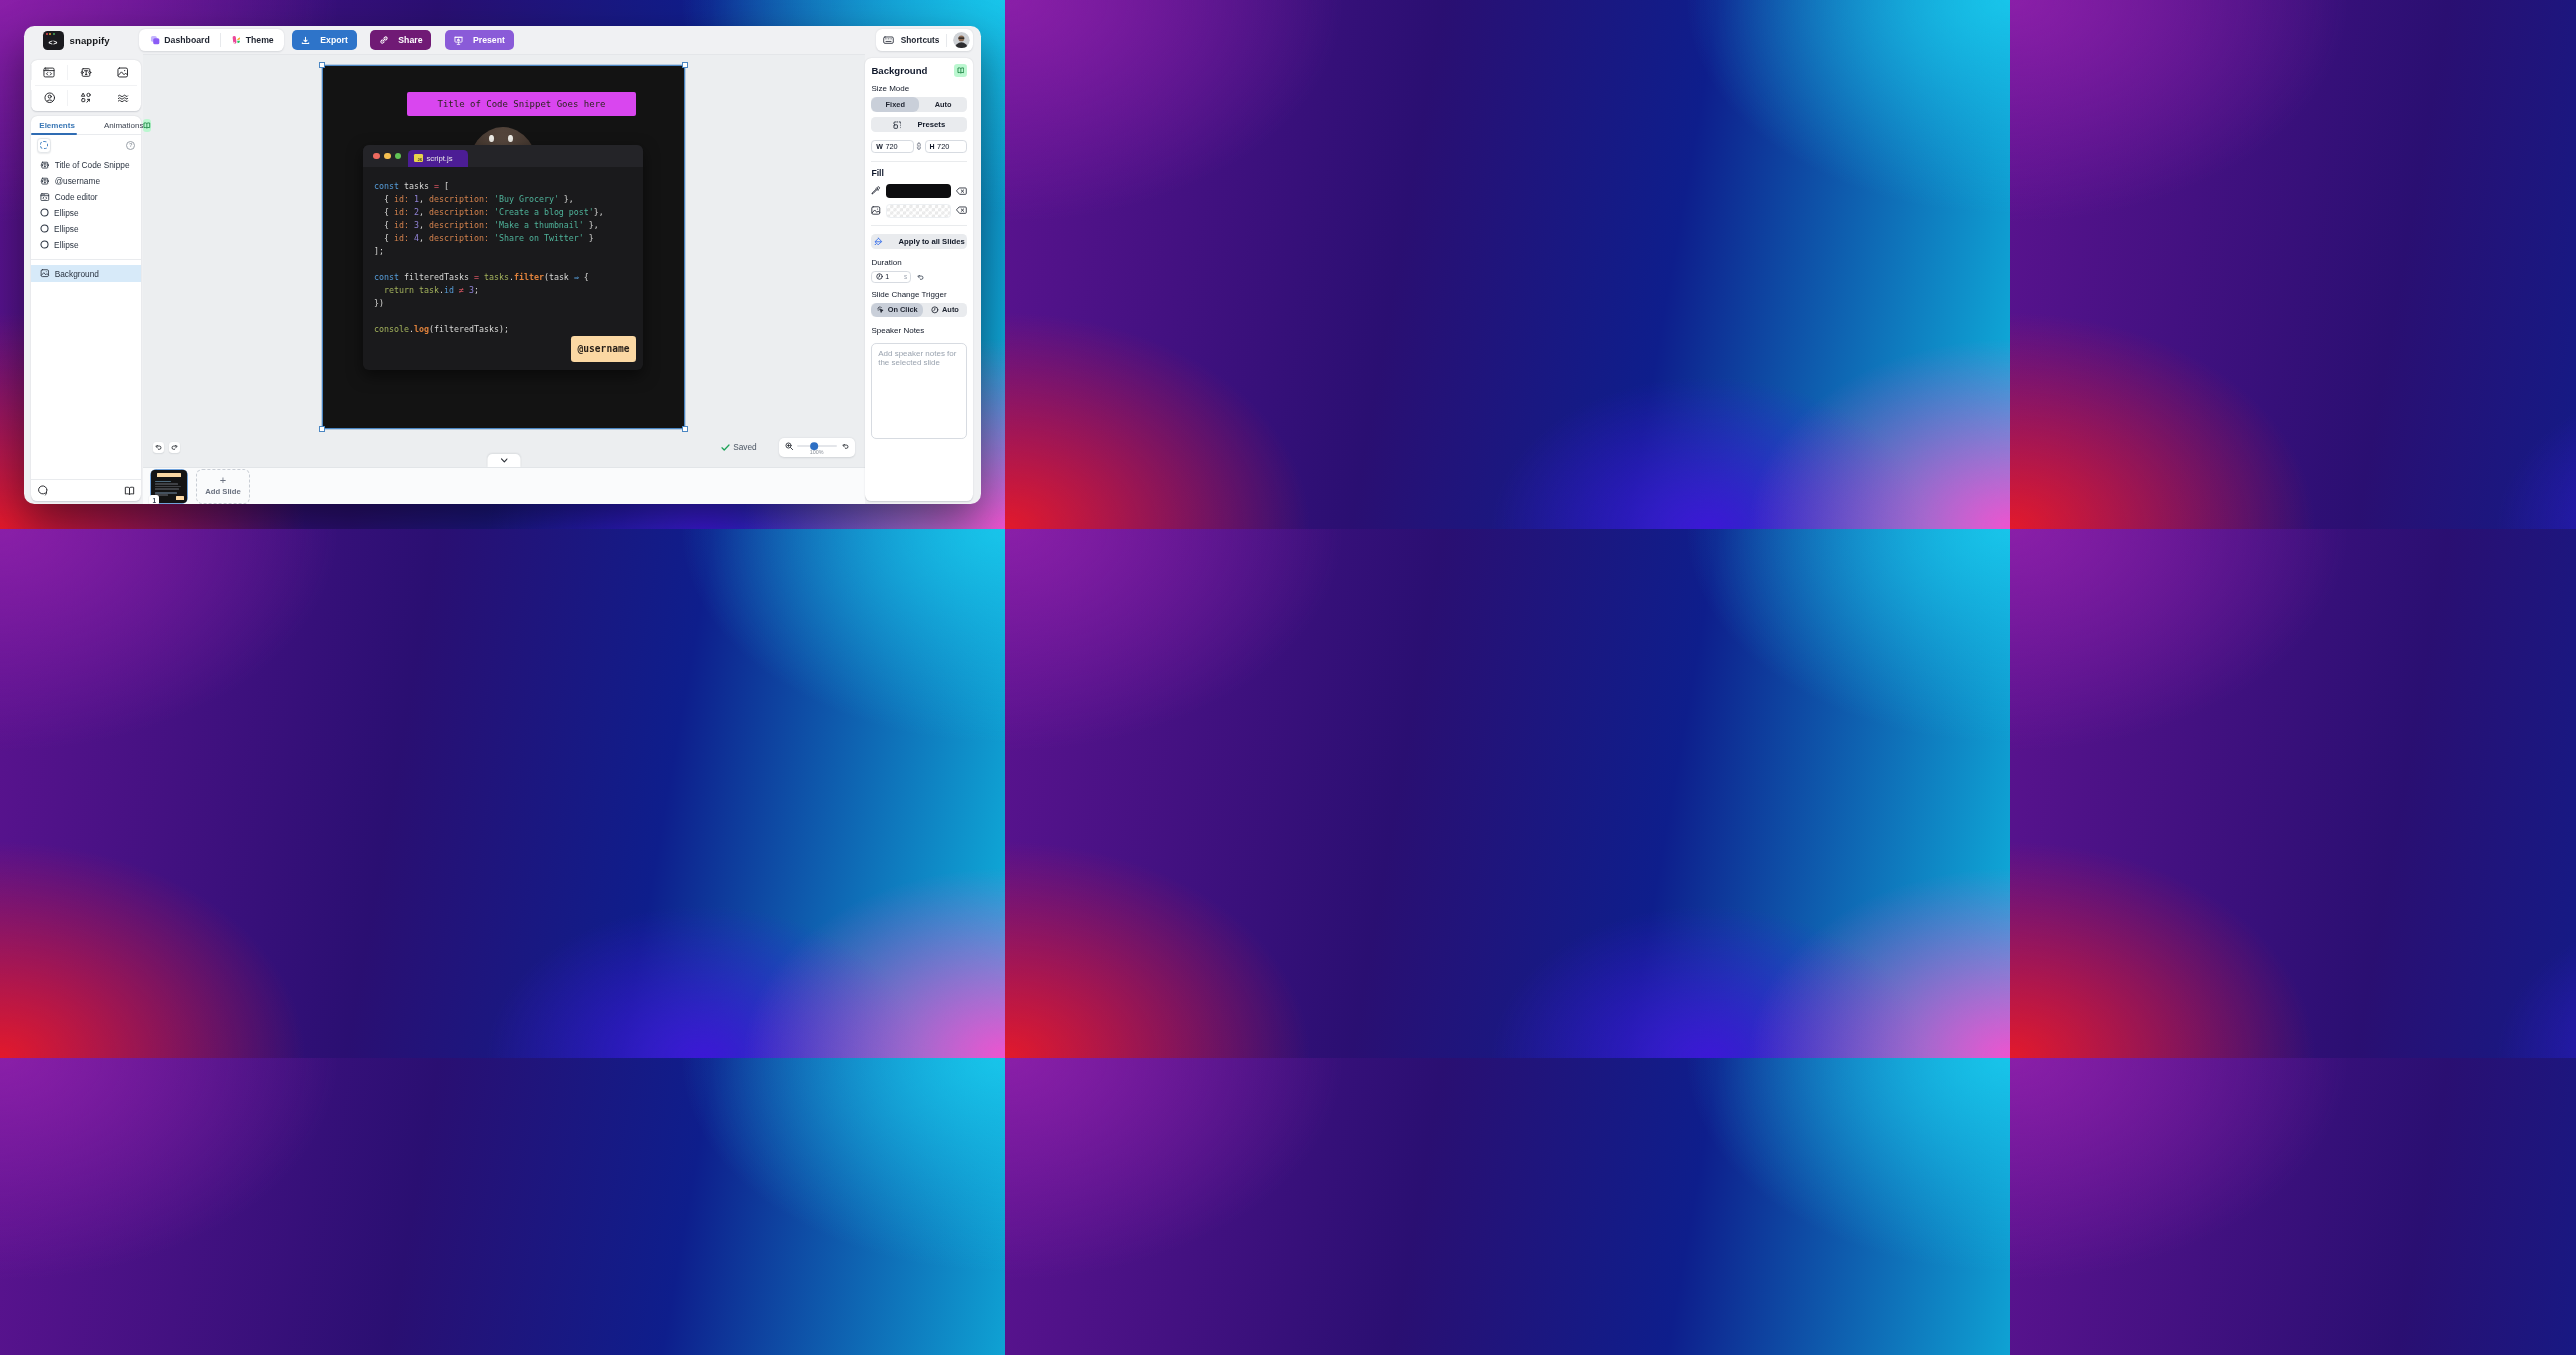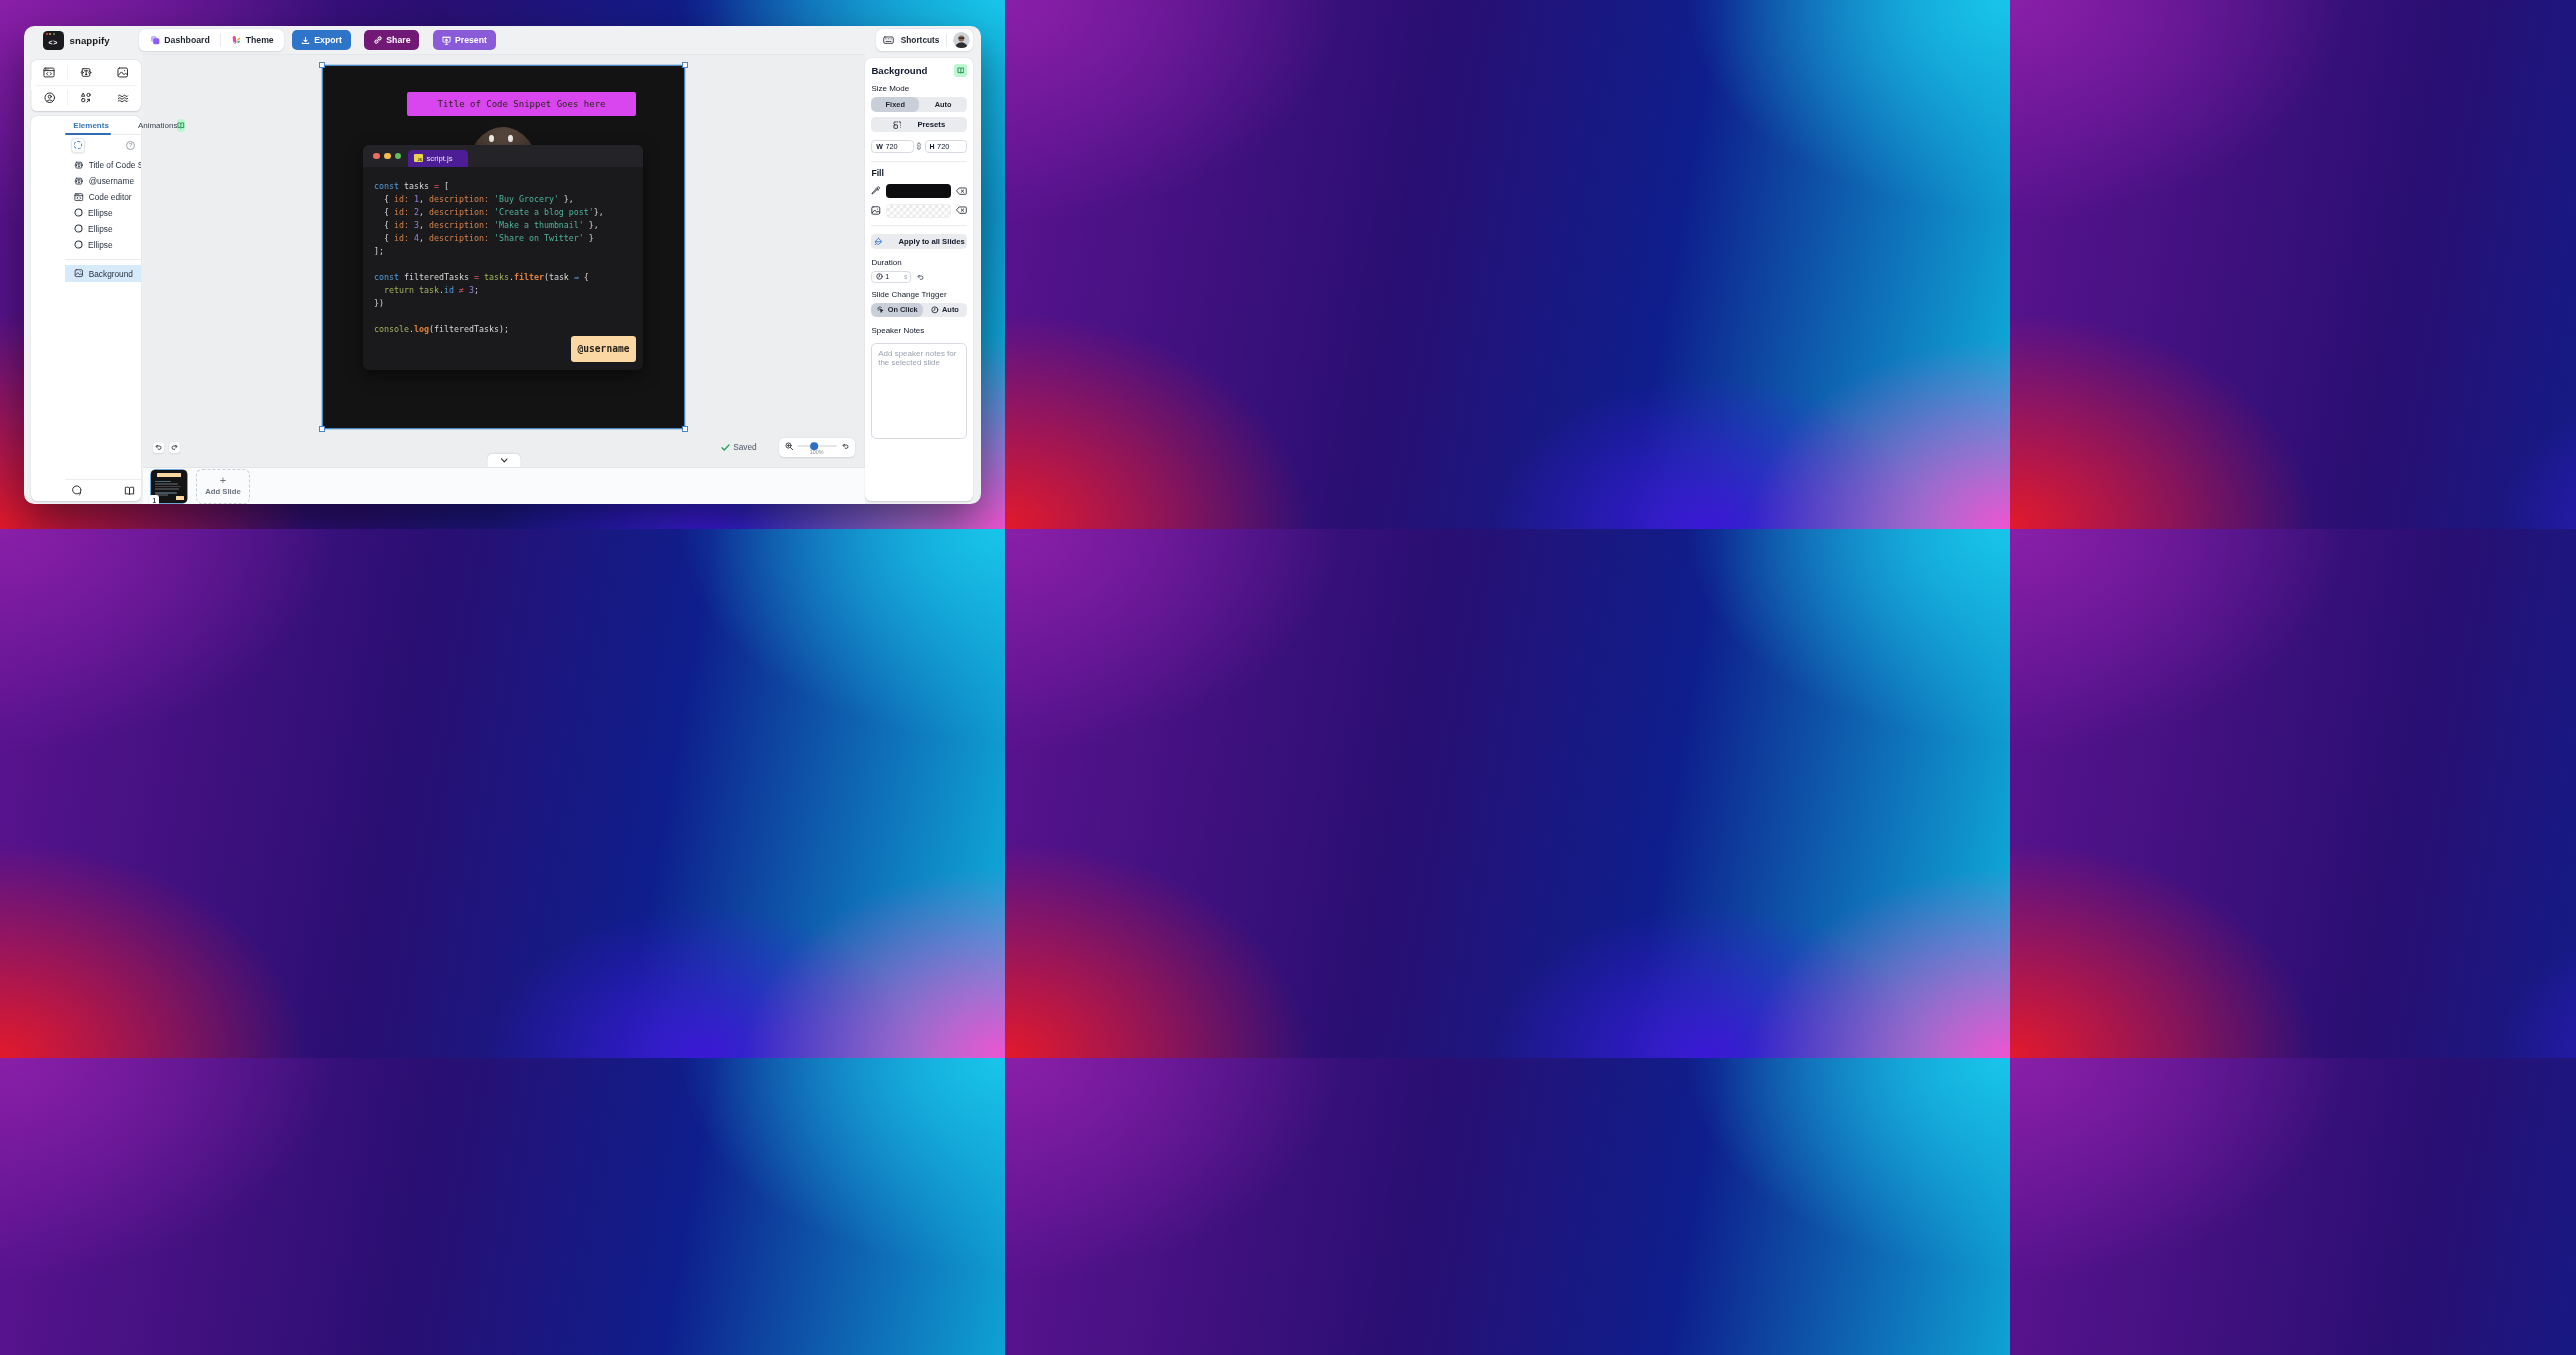--- a/index.html
+++ b/index.html
@@ -28,42 +28,42 @@
   .logo { width:21px; height:19px; background:#1b1b1f; border-radius:4.5px; position:relative; }
   .logo .dots { position:absolute; top:2.6px; left:3.2px; display:flex; gap:1.6px; }
   .logo .dots i { width:1.9px; height:1.9px; border-radius:50%; display:block; }
   .logo .code { position:absolute; left:0; right:0; top:5.8px; bottom:0; display:flex; align-items:center; justify-content:center;
     color:#fff; font-size:7px; font-weight:bold; letter-spacing:0.6px; }
   .brand-name { font-size:9.6px; font-weight:bold; color:#17191c; letter-spacing:0.1px; }
   .navpill { margin-left:29.5px; height:22px; background:#fff; border-radius:6.4px; display:flex; align-items:center;
     box-shadow:0 0.6px 1.9px rgba(16,24,40,.12); overflow:hidden; }
   .navitem { display:flex; align-items:center; gap:4.5px; padding:0 10.3px; height:100%; font-size:8.7px; font-weight:600; color:#1f2430; cursor:pointer; }
   .navdiv { width:0.6px; height:14px; background:#e7e9ec; }
-  .hbtn { height:20.5px; border-radius:5.1px; border:none; display:flex; align-items:center; gap:4px; padding:0 9px;
+  .hbtn { height:20.5px; border-radius:5.1px; border:none; display:flex; align-items:center; gap:10px; padding:0 9px;
     color:#fff; font-size:8.7px; font-weight:600; font-family:inherit; cursor:pointer; }
   .hbtn svg { display:block; }
   .btn-export { background:#2e74c9; margin-left:8.3px; }
   .btn-share  { background:#701a75; margin-left:13.5px;justify-content:flex-end; }
   .btn-present{ background:#8a5bd8; margin-left:13.5px; }
   .hdr-right { margin-left:auto; height:22px; background:#fff; border-radius:6.4px; display:flex; align-items:center;
     box-shadow:0 0.6px 1.9px rgba(16,24,40,.12); padding:0 3.8px 0 7.7px; gap:6.4px; }
   .hdr-right .lbl { font-size:8.3px; font-weight:600; color:#1f2430; }
   .vdiv { width:0.6px; height:13px; background:#e7e9ec; }
   .avatar { width:16.7px; height:16.7px; border-radius:50%; overflow:hidden; display:block; }
   
   .main { flex:1; display:flex; min-height:0; }
   .leftcol { width:119px; flex:0 0 auto; position:relative; }
   .card { background:#fff; border-radius:6.4px; box-shadow:0 0.6px 1.3px rgba(16,24,40,.07),0 0.6px 1.9px rgba(16,24,40,.09); }
   .toolgrid { position:absolute; left:7px; top:5.8px; width:110px; height:51px; display:grid;
     grid-template-columns:repeat(3,1fr); grid-template-rows:repeat(2,1fr); }
   .toolcell { display:flex; align-items:center; justify-content:center; color:#26272b; cursor:pointer; position:relative; }
   .toolcell:nth-child(2)::before,.toolcell:nth-child(5)::before{content:"";position:absolute;left:0;top:5.1px;bottom:5.1px;width:0.6px;background:#f1f2f4;}
   .toolcell:nth-child(2)::after,.toolcell:nth-child(5)::after{content:"";position:absolute;right:0;top:5.1px;bottom:5.1px;width:0.6px;background:#f1f2f4;}
   .toolgrid .rowline{position:absolute;left:3.8px;right:3.8px;top:50%;height:0.6px;background:#f1f2f4;}
-  .elpanel { position:absolute; left:7px; top:62px; width:110px; bottom:2.6px; display:flex; flex-direction:column;padding-left:34px; }
+  .elpanel { position:absolute; left:7px; top:62px; width:110px; bottom:2.6px; display:flex; flex-direction:column; }
   .tabs { height:19px; display:flex; align-items:center; border-bottom:0.6px solid #e9ebee; position:relative; flex:0 0 auto; }
   .tab-el { padding-left:8.3px; font-size:8px; font-weight:600; color:#3a77b5; cursor:pointer; }
   .tab-an { margin-left:29px; font-size:8px; color:#3c4350; cursor:pointer; }
   .tabs .bar { position:absolute; left:0; bottom:-0.6px; width:46px; height:1.6px; background:#2f6cb3; border-radius:1.3px; }
   .bookbtn { margin-left:auto; margin-right:4.5px; width:13px; height:13px; border-radius:3.2px; background:#bbf7d0;
     display:flex; align-items:center; justify-content:center; color:#15803d; cursor:pointer; }
   .eltools { height:20.5px; display:flex; align-items:center; padding:0 5.8px; flex:0 0 auto; }
   .selbtn { width:14.7px; height:14.7px; border-radius:3.8px; background:#fff; border:0.6px solid #e4e7ea;
     box-shadow:0 0.6px 1.3px rgba(16,24,40,.08); display:flex; align-items:center; justify-content:center; cursor:pointer; }
   .selbtn i { width:7.7px; height:7.7px; border:1px dashed #4886c5; border-radius:50%; display:block; }

